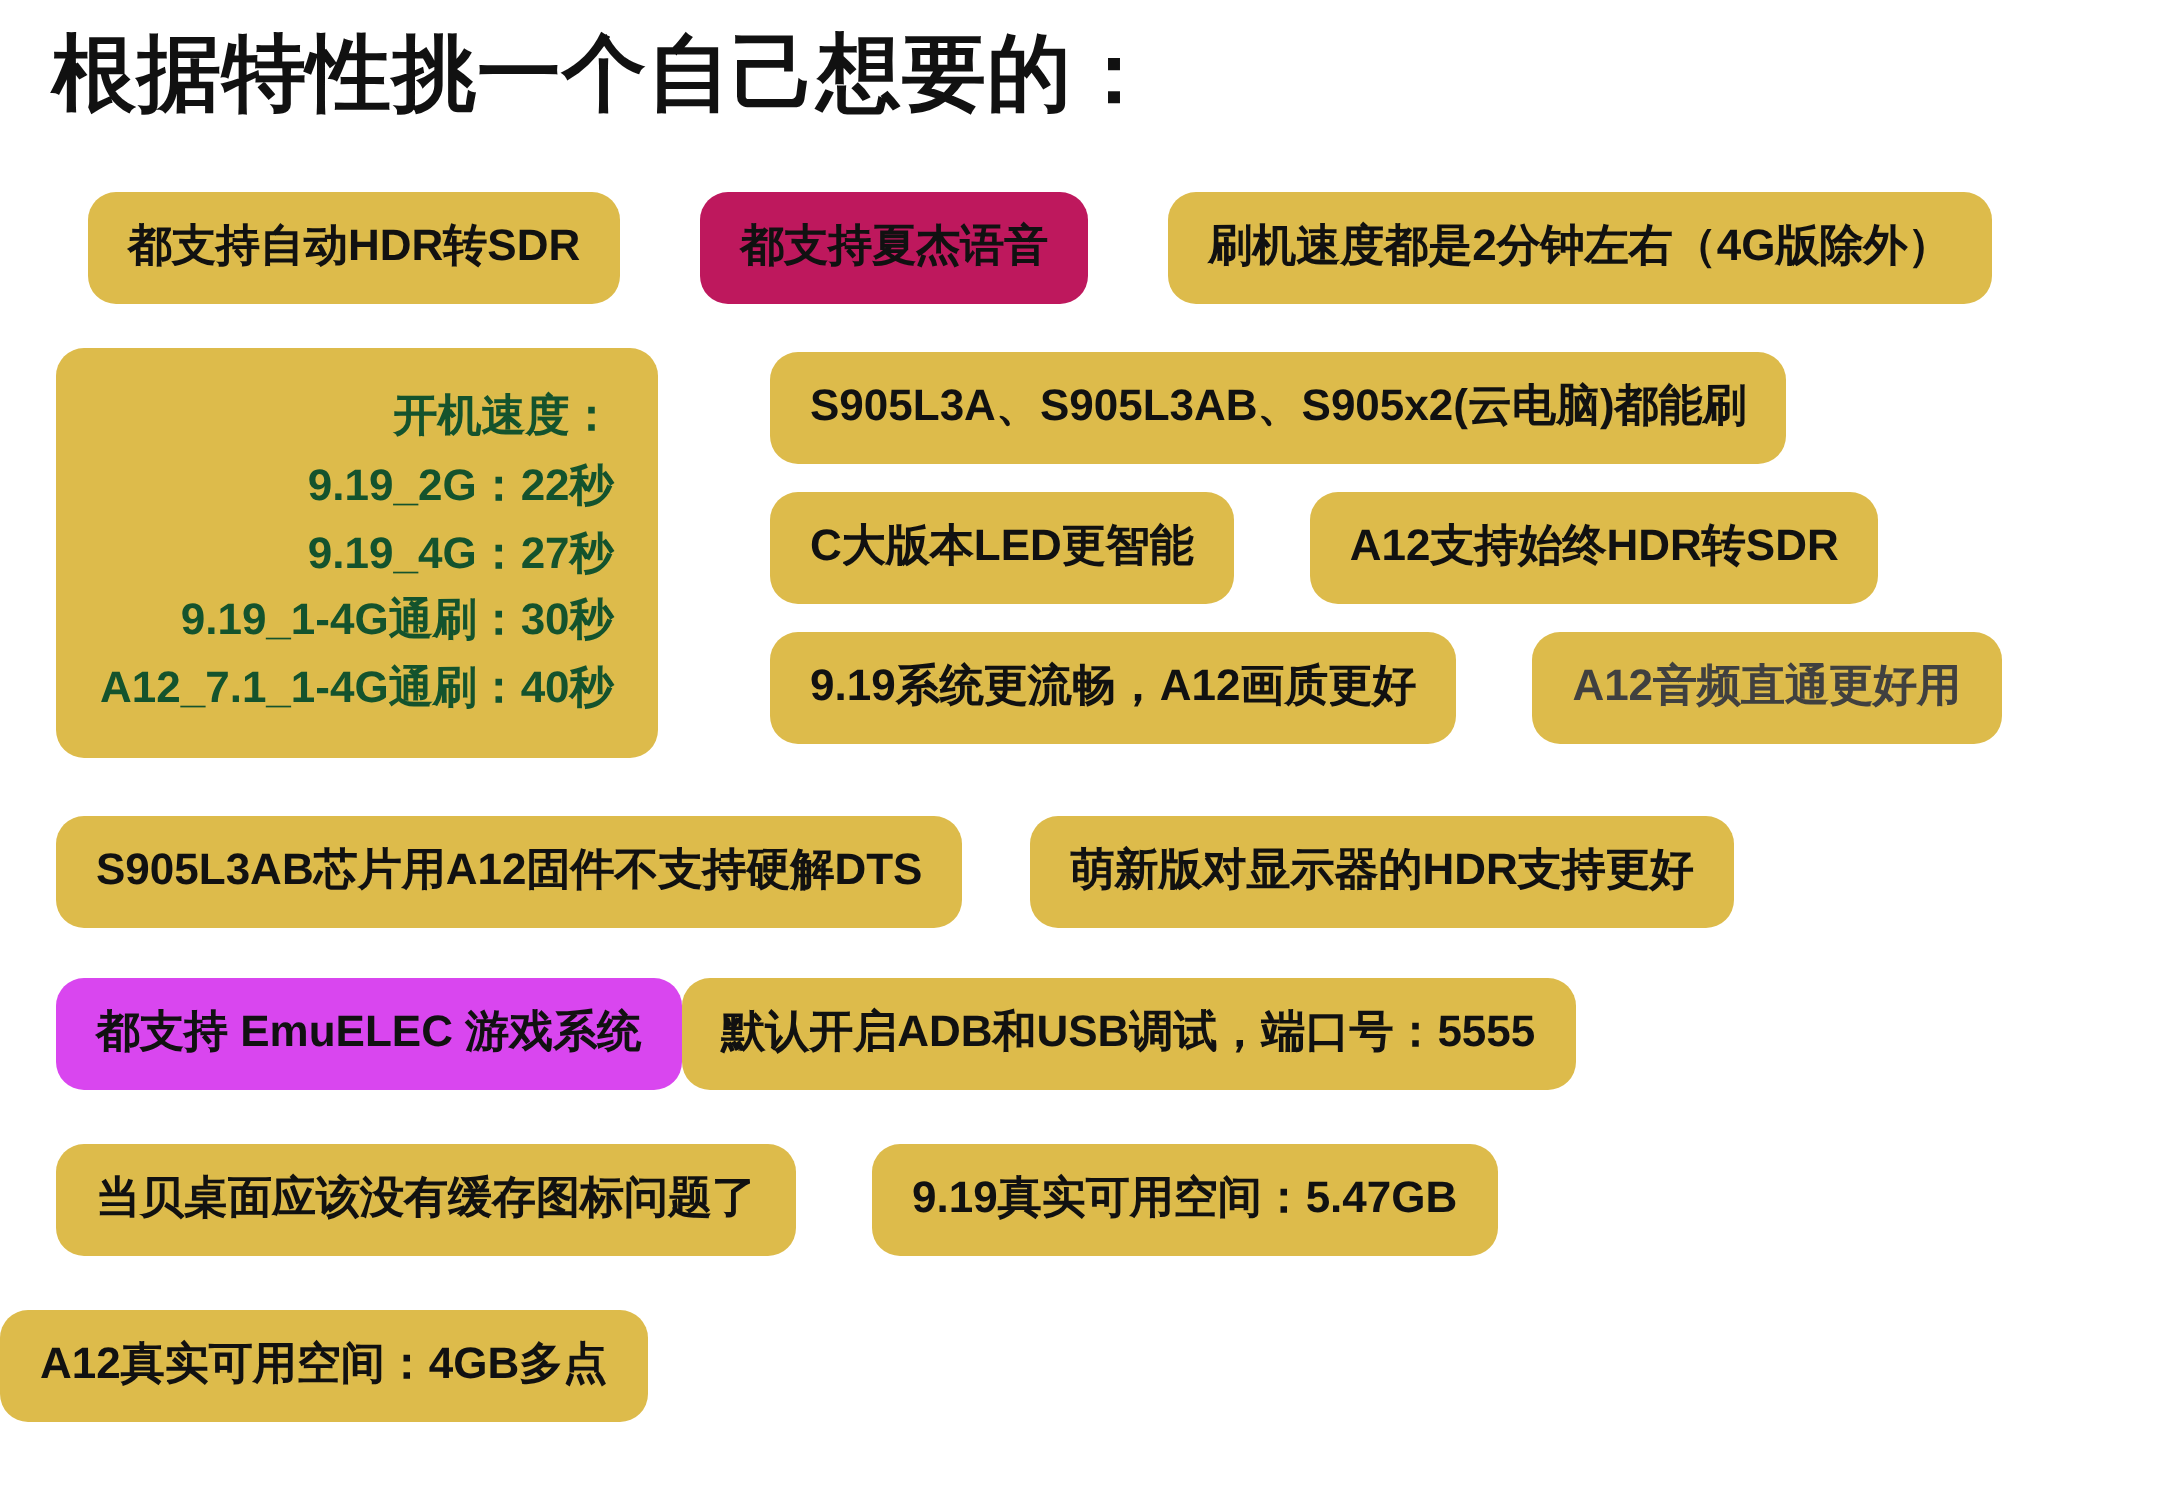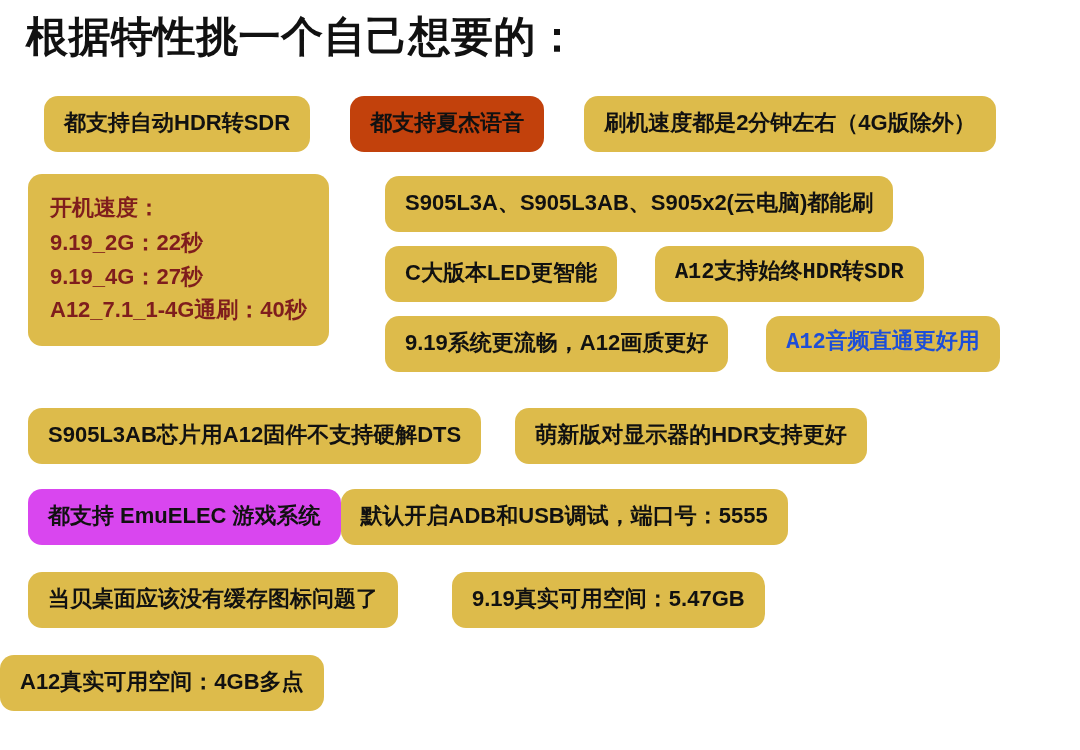--- a/index.html
+++ b/index.html
@@ -77,66 +77,67 @@
 
   
   #row-1   { top: 96px;  padding-left: 44px; }
   #row-1 .tag + .tag { margin-left: 40px; }
 
   #left-col  { position: absolute; left: 28px; top: 174px; }
   #right-col { position: absolute; left: 385px; top: 176px; width: 695px; }
 
   #right-col .r-row { display: flex; align-items: flex-start; }
   #right-col .r-row + .r-row { margin-top: 14px; }
-  #right-col .r-row .tag + .tag { margin-left: 38px; font-family: Liberation Mono, monospace; }
+  #right-col .r-row .tag + .tag { margin-left: 38px; }
 
   #row-4 { top: 408px; padding-left: 28px; text-align: center; }
   #row-4 .tag + .tag { margin-left: 34px; }
 
   #row-5 { top: 489px; padding-left: 28px; }
   #row-5 .tag + .tag { }
 
   #row-6 { top: 572px; padding-left: 28px; }
-  #row-6 .tag + .tag { margin-left: 54px; }
+  #row-6 .tag + .tag { margin-left: 38px; }
 
   #row-7 { top: 655px; }
 </style>
 </head>
 <body style="background: rgb(255, 255, 255);">
 
 <div id="board">
 
   <div class="page-title">根据特性挑一个自己想要的：</div>
 
   <div class="tag-row" id="row-1">
     <div class="tag" style="background: rgb(221, 187, 75); color: rgb(17, 17, 17);">都支持自动HDR转SDR</div>
-    <div class="tag" style="background: #c2410c; color: rgb(17, 17, 17);">都支持夏杰语音</div>
+    <div class="tag" style="background: #be185d; color: rgb(17, 17, 17);">都支持夏杰语音</div>
     <div class="tag" style="background: rgb(221, 187, 75); color: rgb(17, 17, 17);">刷机速度都是2分钟左右（4G版除外）</div>
   </div>
 
   <div id="left-col">
-    <div class="tag multiline" style="background: rgb(221, 187, 75); color: #7f1d1d;">
+    <div class="tag multiline" style="background: rgb(221, 187, 75); color: #14532d; text-align: right;">
       <span class="ml-line head">开机速度：</span>
       <span class="ml-line">9.19_2G：22秒</span>
       <span class="ml-line">9.19_4G：27秒</span>
+      <span class="ml-line">9.19_1-4G通刷：30秒</span>
       <span class="ml-line">A12_7.1_1-4G通刷：40秒</span>
     </div>
   </div>
 
   <div id="right-col">
     <div class="r-row">
       <div class="tag" style="background: rgb(221, 187, 75); color: rgb(17, 17, 17);">S905L3A、S905L3AB、S905x2(云电脑)都能刷</div>
     </div>
     <div class="r-row">
       <div class="tag" style="background: rgb(221, 187, 75); color: rgb(17, 17, 17);">C大版本LED更智能</div>
       <div class="tag" style="background: rgb(221, 187, 75); color: rgb(17, 17, 17);">A12支持始终HDR转SDR</div>
     </div>
     <div class="r-row">
       <div class="tag" style="background: rgb(221, 187, 75); color: rgb(17, 17, 17);">9.19系统更流畅，A12画质更好</div>
-      <div class="tag" style="background: rgb(221, 187, 75); color: #1d4ed8;">A12音频直通更好用</div>
+      <div class="tag" style="background: rgb(221, 187, 75); color: #404040;">A12音频直通更好用</div>
     </div>
   </div>
 
   <div class="tag-row" id="row-4">
     <div class="tag" style="background: rgb(221, 187, 75); color: rgb(17, 17, 17);">S905L3AB芯片用A12固件不支持硬解DTS</div>
     <div class="tag" style="background: rgb(221, 187, 75); color: rgb(17, 17, 17);">萌新版对显示器的HDR支持更好</div>
   </div>
 
   <div class="tag-row" id="row-5">
     <div class="tag" style="background: #d946ef; color: rgb(17, 17, 17);">都支持 EmuELEC 游戏系统</div>

